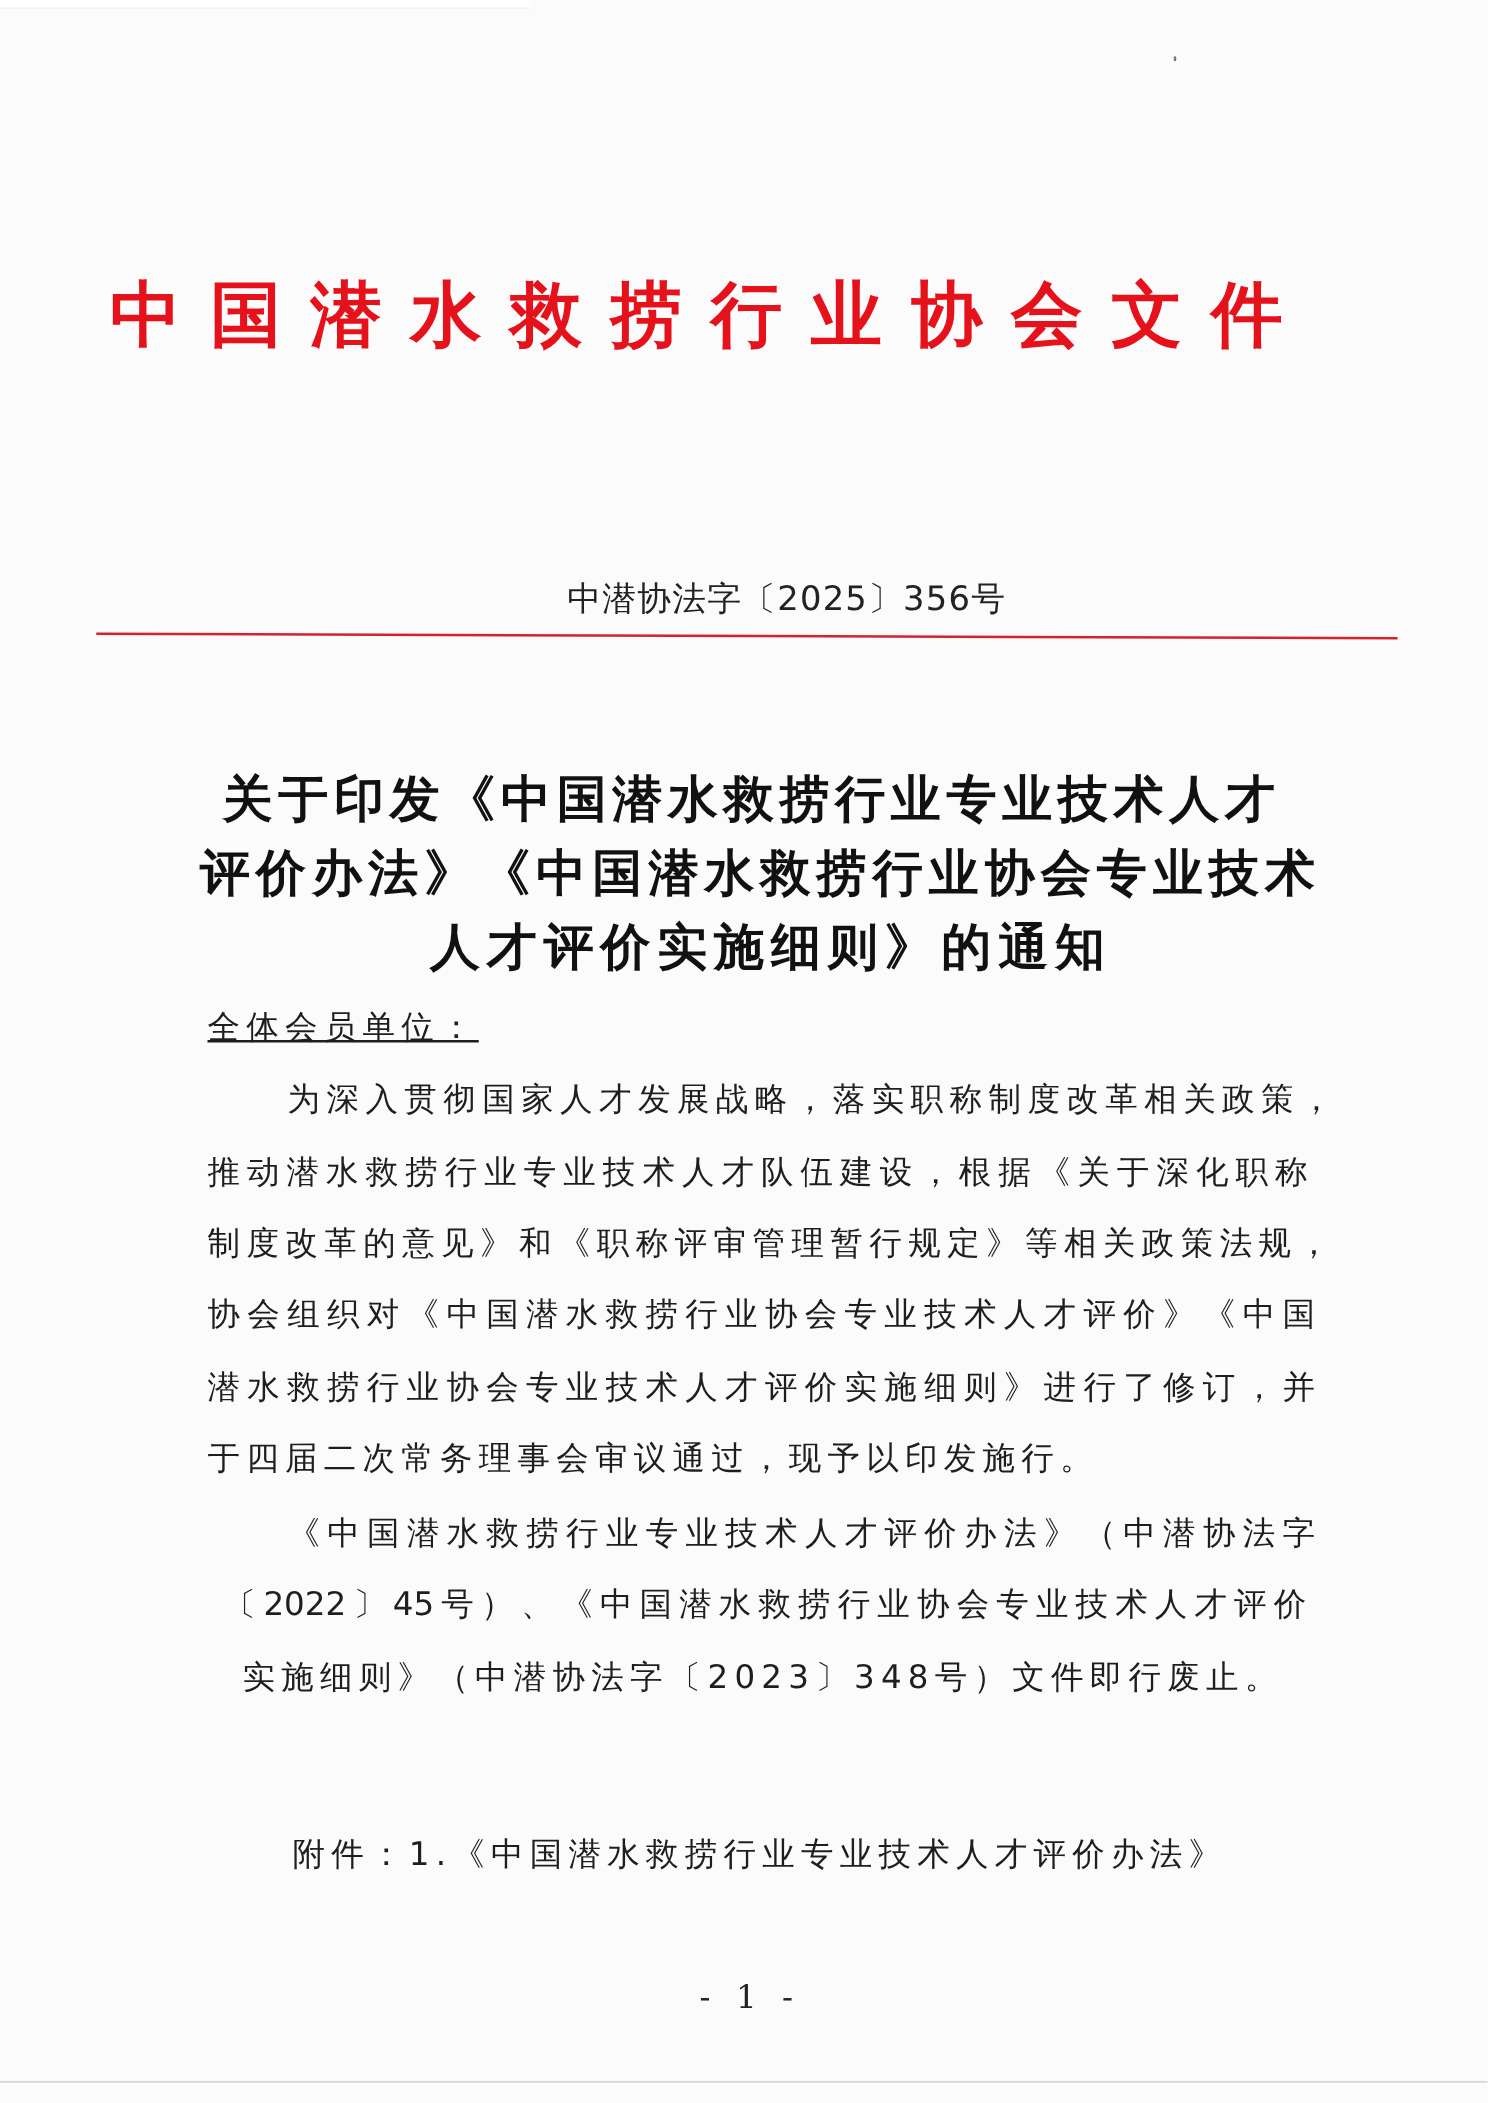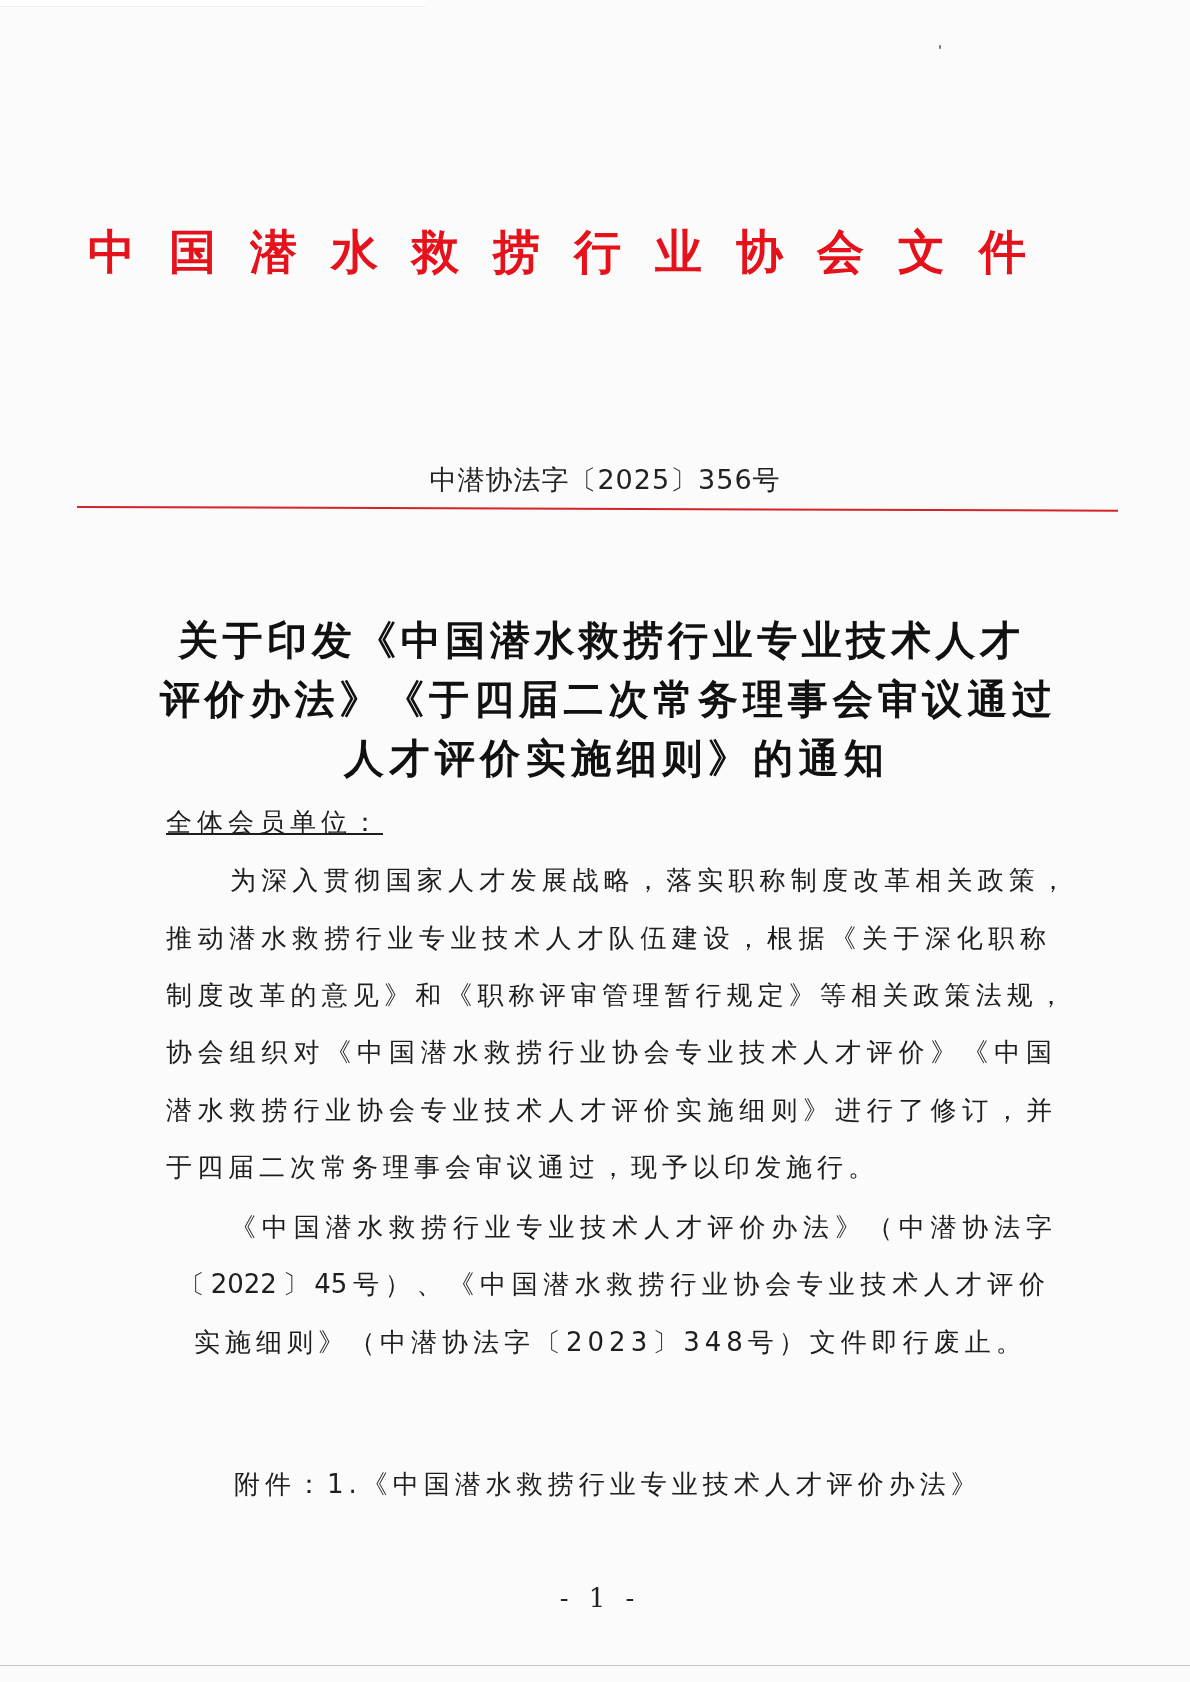--- a/index.html
+++ b/index.html
@@ -12,28 +12,28 @@
   }
   .page { position: absolute; left: 0; top: 0; width: 1190px; height: 1682px; }
   .top-shade {
     position: absolute; left: 0; top: 0; width: 425px; height: 6px;
     background: #ffffff; border-bottom: 1px solid #f0f0f0;
   }
   .speck { position: absolute; left: 939px; top: 45px; width: 2px; height: 4px; background: #777; border-radius: 1px; }
   .masthead {
     position: absolute; left: 88px; top: 206px; width: 940px; height: 92px;
     color: #e5121c; font-weight: bold;
-    font-size: 47px; line-height: 92px;
+    font-size: 57px; line-height: 92px;
     white-space: nowrap; text-align: justify; text-align-last: justify;
     letter-spacing: 2px;
     font-family: "DejaVu Serif", "Liberation Serif", serif;
   }
   .docno {
     position: absolute; left: 405px; top: 458px; width: 400px; height: 44px;
-    font-size: 27px; line-height: 44px; text-align: center; white-space: nowrap;
+    font-size: 27px; line-height: 44px; text-align: right; white-space: nowrap;
     color: #222; letter-spacing: 1px;
     font-family: "DejaVu Sans", "Liberation Sans", sans-serif;
   }
   .redline {
     position: absolute; left: 77px; top: 506px; width: 1041px; height: 2px;
     background: #d6222b; transform: rotate(0.2deg); transform-origin: left center;
   }
   .heading-line {
     position: absolute; white-space: nowrap; font-weight: bold;
     font-size: 40px; line-height: 56px; color: #111;
@@ -64,21 +64,21 @@
   <div class="top-shade"></div>
   <div class="speck"></div>
 
   <div class="masthead">中国潜水救捞行业协会文件</div>
 
   <div class="docno">中潜协法字〔2025〕356号</div>
 
   <div class="redline"></div>
 
   <div class="heading-line" style="left:178px; top:568px; width:842px;">关于印发《中国潜水救捞行业专业技术人才</div>
-  <div class="heading-line" style="left:160px; top:627px; width:892px;">评价办法》《于四届二次常务理事会审议通过</div>
+  <div class="heading-line" style="left:160px; top:627px; width:892px;">评价办法》《中国潜水救捞行业协会专业技术</div>
   <div class="heading-line" style="left:344px; top:686px; width:540px;">人才评价实施细则》的通知</div>
 
   <div class="body-line free" style="left:166px; top:800px;text-decoration:underline;">全体会员单位：</div>
 
   <div class="body-line" style="left:230px; top:858px; width:836px;">为深入贯彻国家人才发展战略，落实职称制度改革相关政策，</div>
   <div class="body-line" style="left:166px; top:916px; width:880px;">推动潜水救捞行业专业技术人才队伍建设，根据《关于深化职称</div>
   <div class="body-line" style="left:166px; top:973px; width:898px;">制度改革的意见》和《职称评审管理暂行规定》等相关政策法规，</div>
   <div class="body-line" style="left:166px; top:1030px; width:886px;">协会组织对《中国潜水救捞行业协会专业技术人才评价》《中国</div>
   <div class="body-line" style="left:166px; top:1088px; width:886px;">潜水救捞行业协会专业技术人才评价实施细则》进行了修订，并</div>
   <div class="body-line free" style="left:166px; top:1145px;">于四届二次常务理事会审议通过，现予以印发施行。</div>

